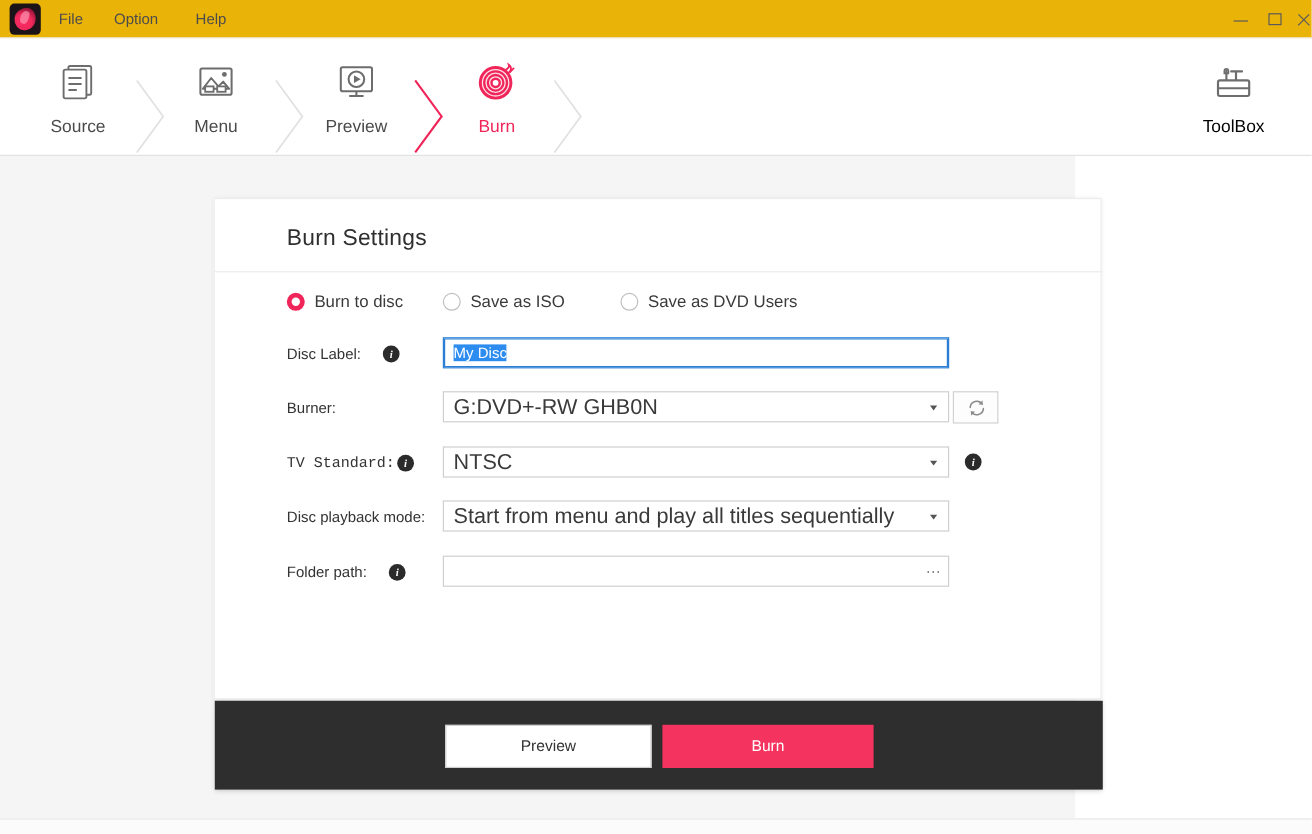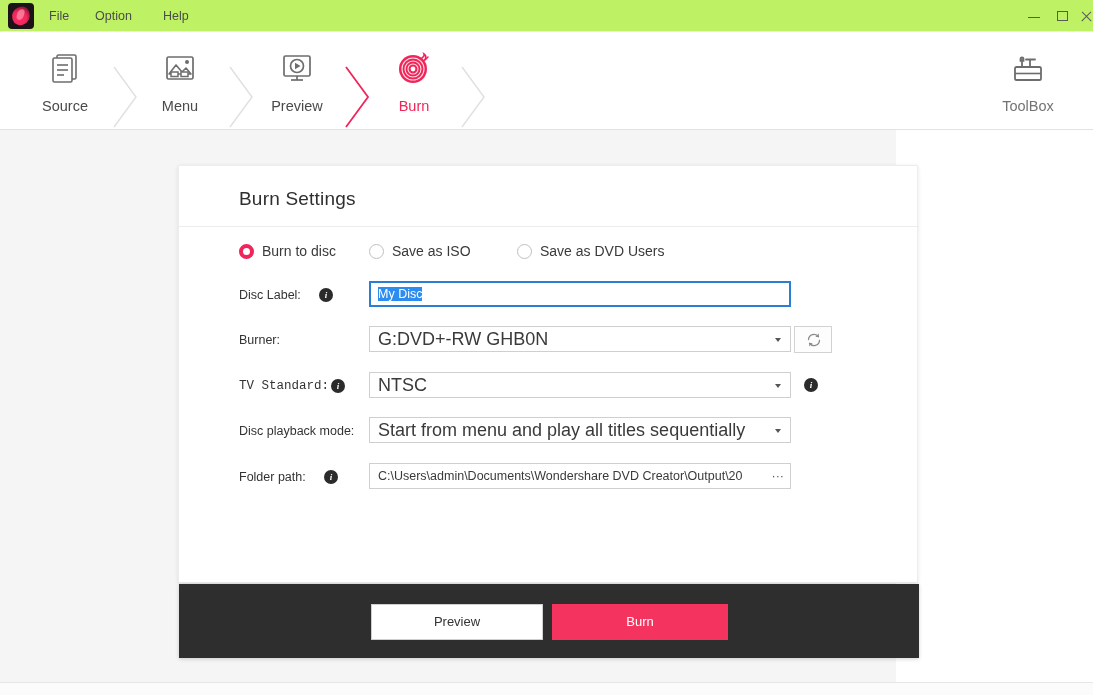--- a/index.html
+++ b/index.html
@@ -8,21 +8,21 @@
     width: 1093px; height: 695px;
     overflow: hidden;
     background: #ffffff;
     font-family: "Liberation Sans", sans-serif;
     -webkit-font-smoothing: antialiased;
   }
 
   
   #titlebar {
     position: absolute; left: 0; top: 0; width: 1093px; height: 32px;
-    background: #bef264;
+    background: #eab308;
     border-bottom: 1px solid #ececec;
   }
   #app-logo {
     position: absolute; left: 8px; top: 3px; width: 26px; height: 26px;
     border-radius: 4px;
     background: #1b1317;
     overflow: hidden;
   }
   #app-logo .flame {
     position: absolute; left: 4px; top: 4px; width: 18px; height: 18px;
@@ -106,21 +106,21 @@
   #toolbox {
     position: absolute; right: 10px; top: 0; width: 110px; height: 98px;
     cursor: default;
   }
   #toolbox .ic {
     position: absolute; left: 50%; top: 18px; transform: translateX(-50%);
     width: 38px; height: 38px;
   }
   #toolbox .lb {
     position: absolute; left: 0; right: 0; top: 66px;
-    text-align: center; font-size: 14.5px; color: #737373;
+    text-align: center; font-size: 14.5px; color: #000000;
   }
 
   
   #body {
     position: absolute; left: 0; top: 130px; width: 896px; height: 552px;
     background: #f5f5f5;
   }
   #bottomstrip {
     position: absolute; left: 0; top: 682px; width: 1093px; height: 13px;
     background: #fbfbfb; border-top: 1px solid #e6e6e6;
@@ -404,21 +404,20 @@
       <div class="fselect" style="left:190px; width:422px;">
         <span>Start from menu and play all titles sequentially</span>
         <span class="caret"></span>
       </div>
     </div>
 
     <div class="frow" id="row-path">
       <span class="flabel" style="left:60px;">Folder path:</span>
       <span class="info" style="left:145px;">i</span>
       <div class="finput" style="left:190px; width:422px; padding-right:22px;">
-        <span>C:\Users\admin\Documents\Wondershare DVD Creator\Output\20</span>
         <span class="ellip">···</span>
       </div>
     </div>
 
     <div id="card-footer">
       <div id="btn-preview">Preview</div>
       <div id="btn-burn">Burn</div>
     </div>
 
   </div>

